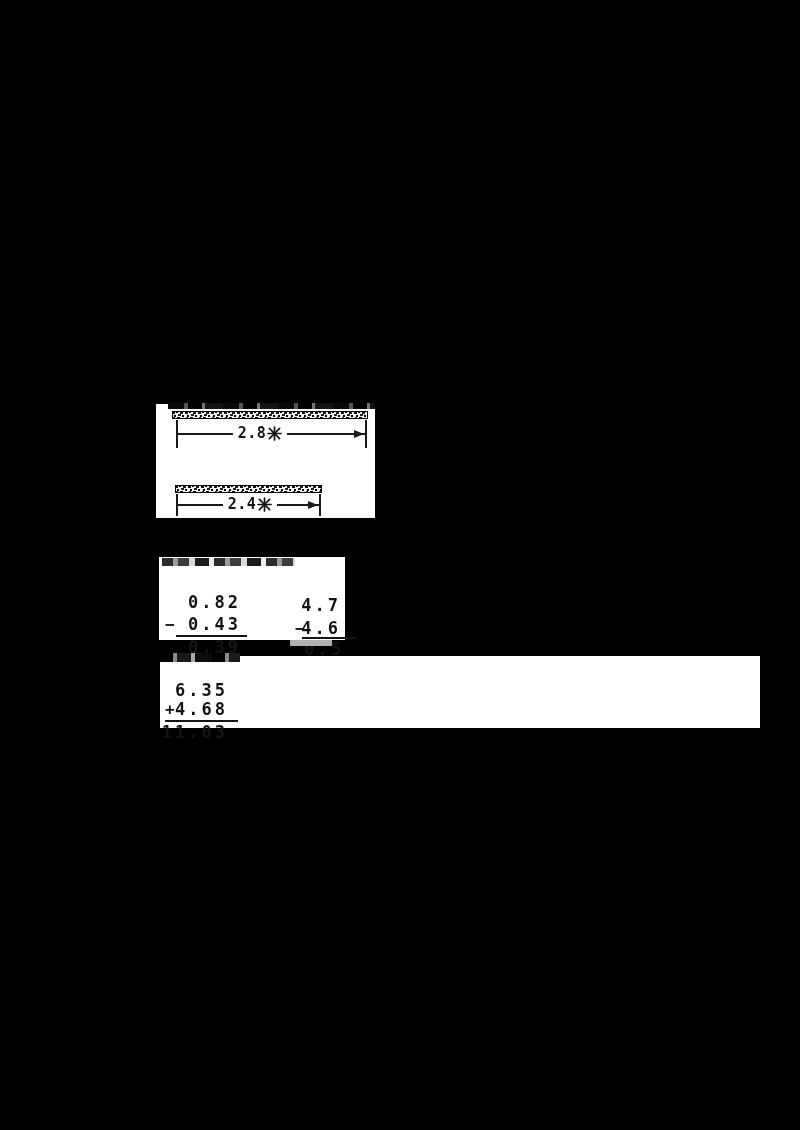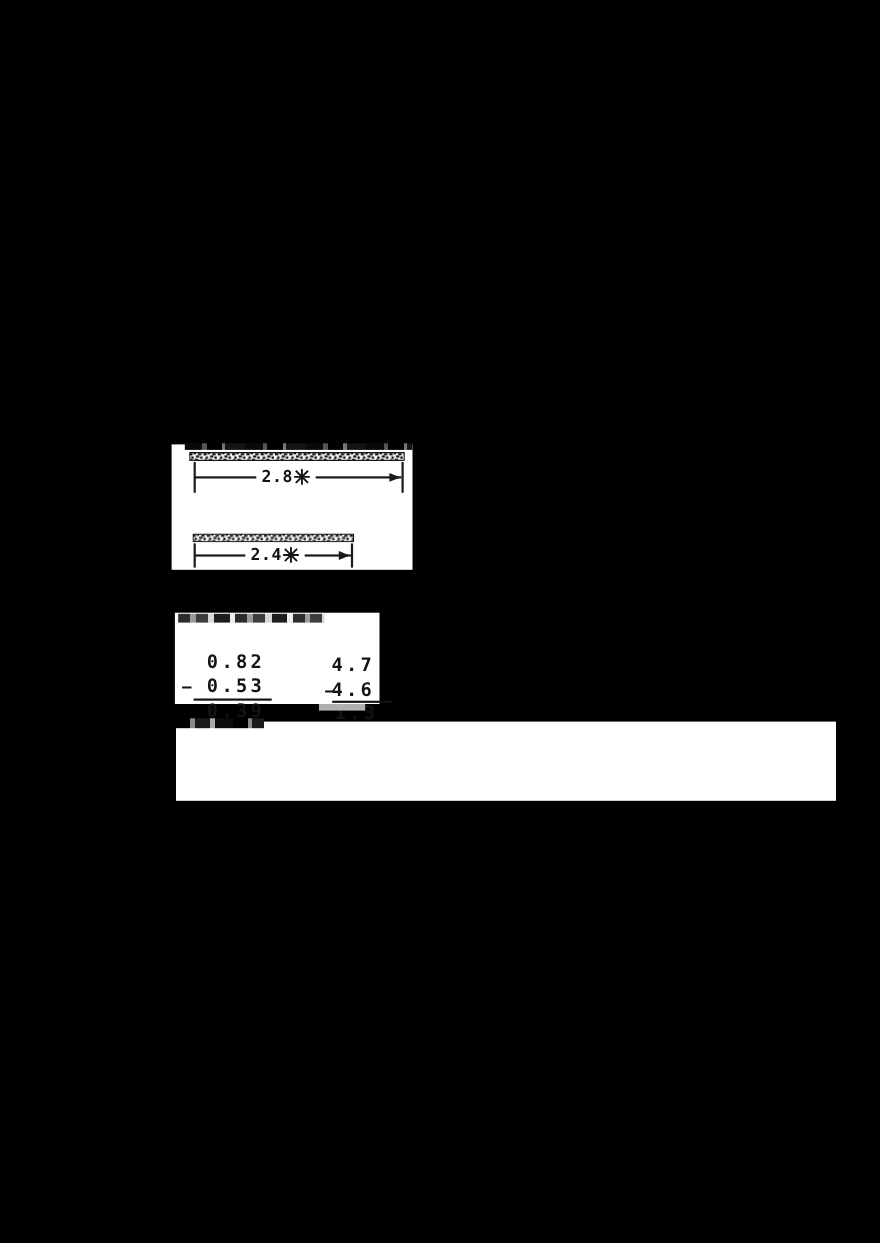--- a/index.html
+++ b/index.html
@@ -97,34 +97,41 @@
       </svg>
     </div>
   </section>
 
   <section class="panel" id="panel-sub">
     <div class="smudge s2"></div>
 
     <div class="prob" style="left:12px;top:0;width:70px;height:83px">
       <span class="num" style="top:19px">0.82</span>
       <span class="op" style="left:-6px;top:41px">−</span>
-      <span class="num" style="top:41px">0.53</span>
+      <span class="num" style="top:41px">0.43</span>
       <div class="rule" style="left:5px;top:59px;width:71px"></div>
       <span class="num" style="top:64px">0.39</span>
     </div>
 
     <div class="prob" style="left:139px;top:0;width:43px;height:83px">
       <span class="num" style="top:22px">4.7</span>
       <span class="op" style="left:-3px;top:45px">−</span>
       <span class="num" style="top:45px">4.6</span>
       <div class="rule" style="left:4px;top:61px;width:55px"></div>
-      <span class="num" style="right:-3px;top:66px">1.3</span>
+      <span class="num" style="right:-3px;top:66px">0.5</span>
     </div>
 
     <div class="graytab"></div>
   </section>
 
   <section class="panel" id="panel-add">
     <div class="smudge s3"></div>
 
+    <div class="prob" style="left:4px;top:0;width:64px;height:72px">
+      <span class="num" style="top:8px">6.35</span>
+      <span class="op" style="left:1px;top:27px">+</span>
+      <span class="num" style="top:27px">4.68</span>
+      <div class="rule" style="left:1px;top:45px;width:73px"></div>
+      <span class="num" style="top:50px">11.03</span>
+    </div>
   </section>
 
 </div>
 
 </body></html>

